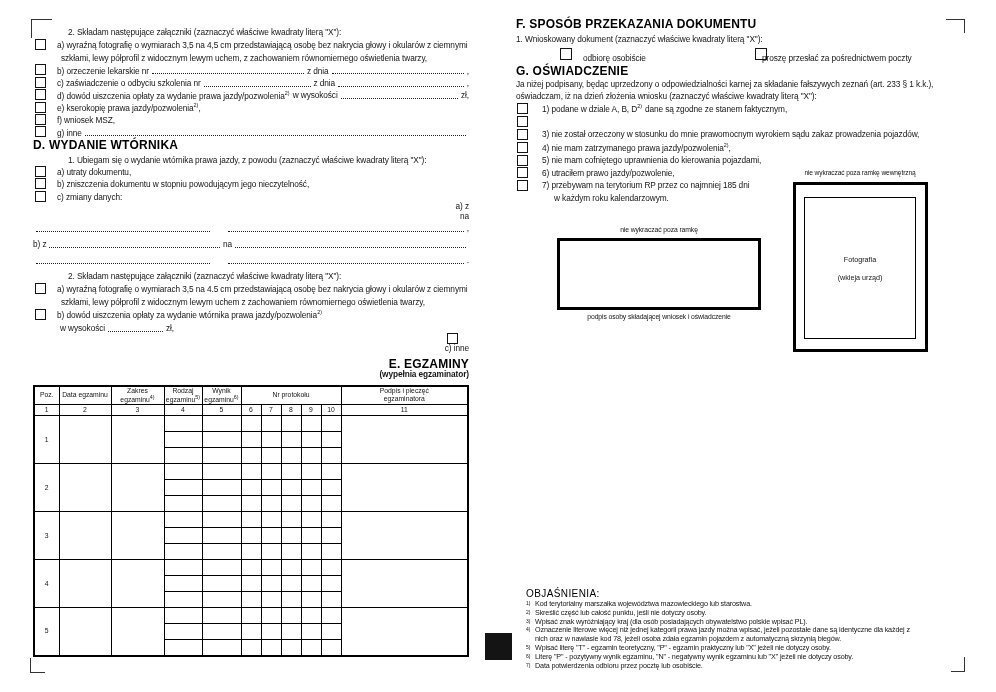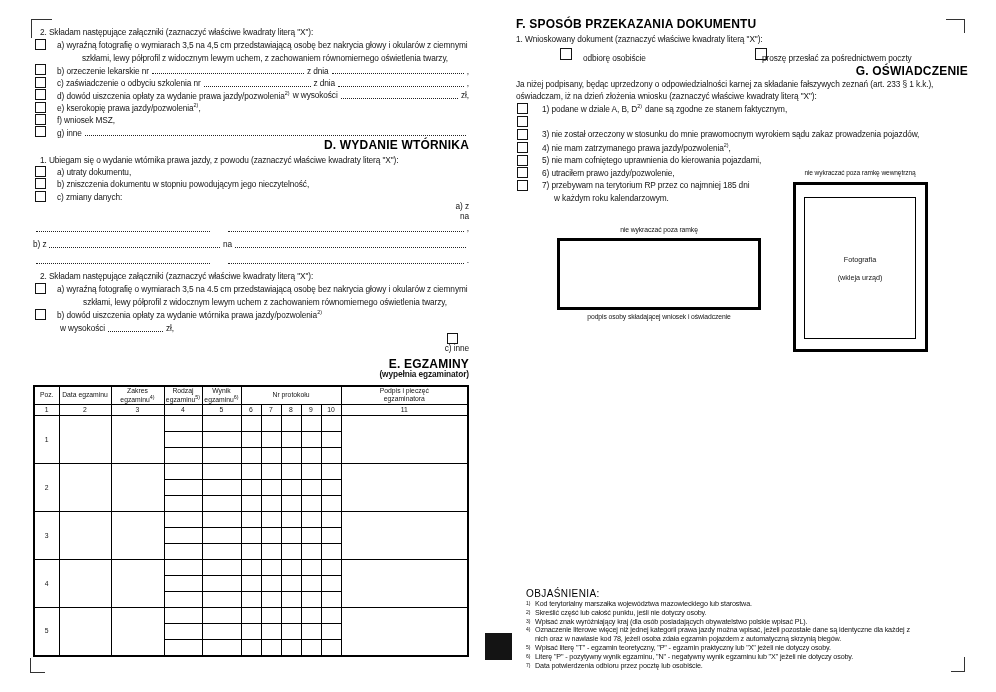--- a/index.html
+++ b/index.html
@@ -15,25 +15,25 @@
   .cb { flex:0 0 auto; width:11px; height:11px; border:1px solid #141414; background:#fff; margin-right:11px; }
   .dt { flex:1 1 0; height:0; border-bottom:1px dotted #222; margin:0 3px 1px 3px; align-self:flex-end; }
   .dt.g085 { flex-grow:0.85; }
   .dt.g115 { flex-grow:1.15; }
   .dt.f55 { flex:0 0 55px; }
   .gap12 { flex:0 0 12px; }
   sup { font-size:5.4px; line-height:1; vertical-align:super; letter-spacing:0; }
   .sec-h { font-size:12px; font-weight:bold; letter-spacing:0.2px; color:#000; }
   
   .col-left { position:absolute; left:33px; top:24px; width:436px; }
-  .h12 { height:12.4px; } .h13 { height:13px; } .h14 { height:14px;justify-content:flex-end; }
+  .h12 { height:12.4px; } .h13 { height:13px; } .h14 { height:14px; }
   .h15 { height:15px;flex-direction:column; } .h16 { height:16px; }
-  .padT { padding-left:7px; }   
+  .padT { padding-left:7px;margin-left:28px; }   
   .padC { padding-left:2px; }   
-  .padI { padding-left:28px;justify-content:center; }  
+  .padI { padding-left:28px; }  
   .padW { padding-left:27px; }  
   .mt8 { } .mt3 { margin-top:3px; } .mt10 { margin-top:10px; } .mt12 { margin-top:12px; }
   
   .etable { border-collapse:collapse; border:2px solid #000; table-layout:fixed; width:434px; }
   .etable th, .etable td { border:1px solid #000; font-weight:normal; font-size:6.8px; text-align:center; vertical-align:middle; padding:0; line-height:1.2; letter-spacing:0; }
   .etable thead tr.h1 th { height:19px; }
   .etable thead tr.h2 td { height:11px; }
   .etable tbody td { height:16px; }
   .etable th .narrow { display:inline-block; width:78px; }
   .etitle-rest { font-size:8.3px; font-weight:bold; margin-left:19px; letter-spacing:-0.1px; }

